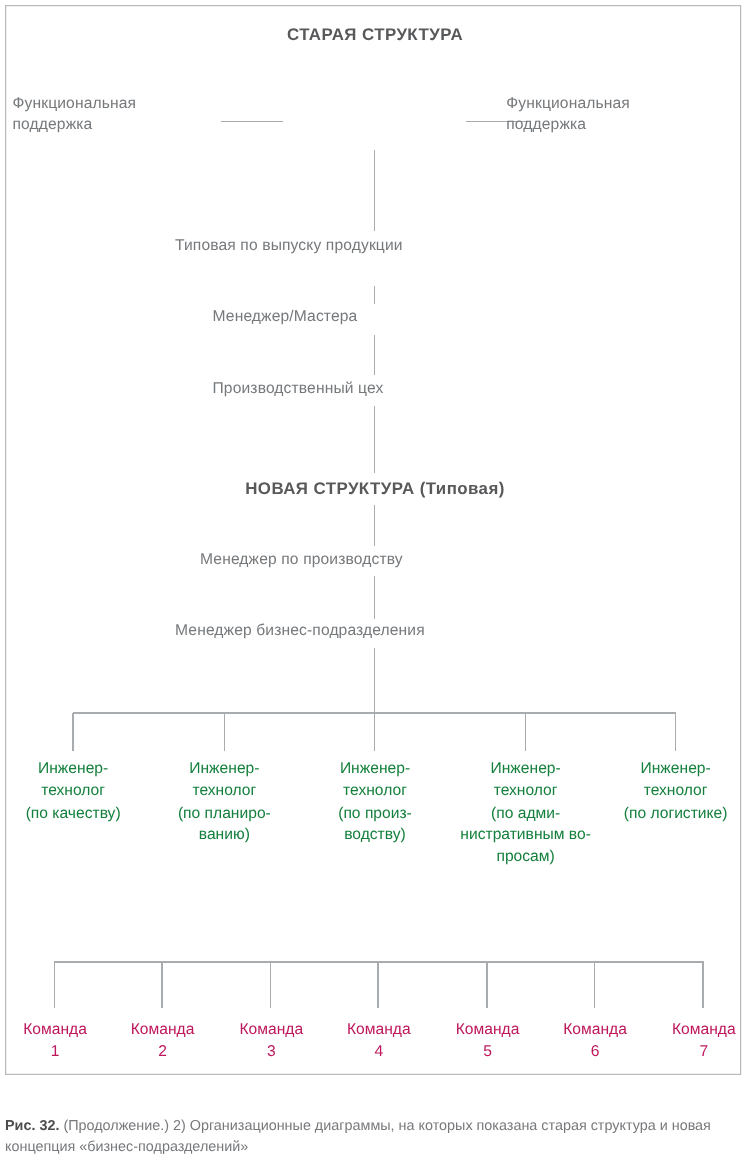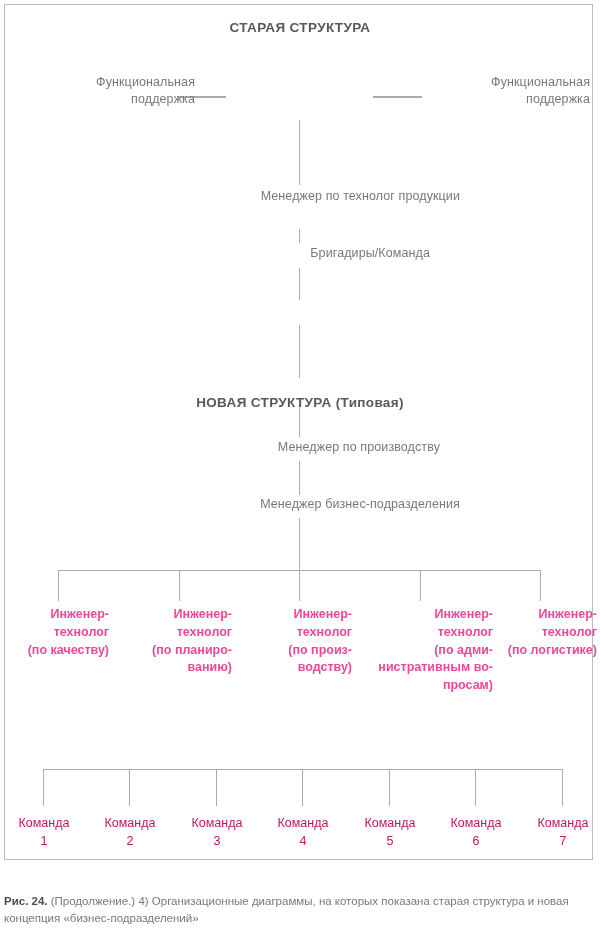--- a/index.html
+++ b/index.html
@@ -39,45 +39,44 @@
     position: absolute;
     left: 0;
     top: 0;
     width: 600px;
     height: 870px;
   }
 
   
   .node {
     position: absolute;
-    text-align: right;
+    text-align: left;
     line-height: 1.38;
     font-size: 12.5px;
     color: #76797c;
     white-space: pre-line;
     letter-spacing: 0.1px;
   }
 
   .section-title {
     position: absolute;
     text-align: center;
     font-size: 13.5px;
     font-weight: bold;
     color: #58595b;
     letter-spacing: 0.35px;
   }
 
   .leaf {
     position: absolute;
-    text-align: right;
+    text-align: center;
     font-size: 12.5px;
     line-height: 1.42;
-    color: #ec4899;
+    color: #15803d;
     white-space: pre-line;
-    font-weight: bold;
   }
 
   .team {
     position: absolute;
     text-align: center;
     font-size: 12.5px;
     line-height: 1.45;
     color: #be185d;
     white-space: pre-line;
   }
@@ -139,26 +138,27 @@
 
   <div class="section-title" style="left:150px; top:20px; width:300px;">СТАРАЯ СТРУКТУРА</div>
 
   <div class="node" style="left:10px; top:74px; width:185px;">Функциональная
 поддержка</div>
 
 
   <div class="node" style="left:405px; top:74px; width:185px;">Функциональная
 поддержка</div>
 
-  <div class="node" style="left:140px; top:188px; width:320px;">Менеджер по технолог продукции</div>
-
-  <div class="node" style="left:170px; top:245px; width:260px;">Бригадиры/Команда</div>
-
-
-  <div class="section-title" style="left:150px; top:395px; width:300px;">НОВАЯ СТРУКТУРА (Типовая)</div>
+  <div class="node" style="left:140px; top:188px; width:320px;">Типовая по выпуску продукции</div>
+
+  <div class="node" style="left:170px; top:245px; width:260px;">Менеджер/Мастера</div>
+
+  <div class="node" style="left:170px; top:302px; width:260px;">Производственный цех</div>
+
+  <div class="section-title" style="left:150px; top:383px; width:300px;">НОВАЯ СТРУКТУРА (Типовая)</div>
 
   <div class="node" style="left:160px; top:439px; width:280px;">Менеджер по производству</div>
 
   <div class="node" style="left:140px; top:496px; width:320px;">Менеджер бизнес-подразделения</div>
 
   <div class="leaf" style="left:8px; top:606px; width:101px;">Инженер-
 технолог
 (по качеству)</div>
 
   <div class="leaf" style="left:127px; top:606px; width:105px;">Инженер-
@@ -196,16 +196,16 @@
   <div class="team" style="left:352px; top:814px; width:76px;">Команда
 5</div>
 
   <div class="team" style="left:438px; top:814px; width:76px;">Команда
 6</div>
 
   <div class="team" style="left:525px; top:814px; width:76px;">Команда
 7</div>
 
   <div class="caption">
-    <b>Рис. 24.</b><span> (Продолжение.) 4) Организационные диаграммы, на которых показана старая структура и новая концепция «бизнес-подразделений»</span>
+    <b>Рис. 32.</b><span> (Продолжение.) 2) Организационные диаграммы, на которых показана старая структура и новая концепция «бизнес-подразделений»</span>
   </div>
 
 </div>
 
 </body></html>

